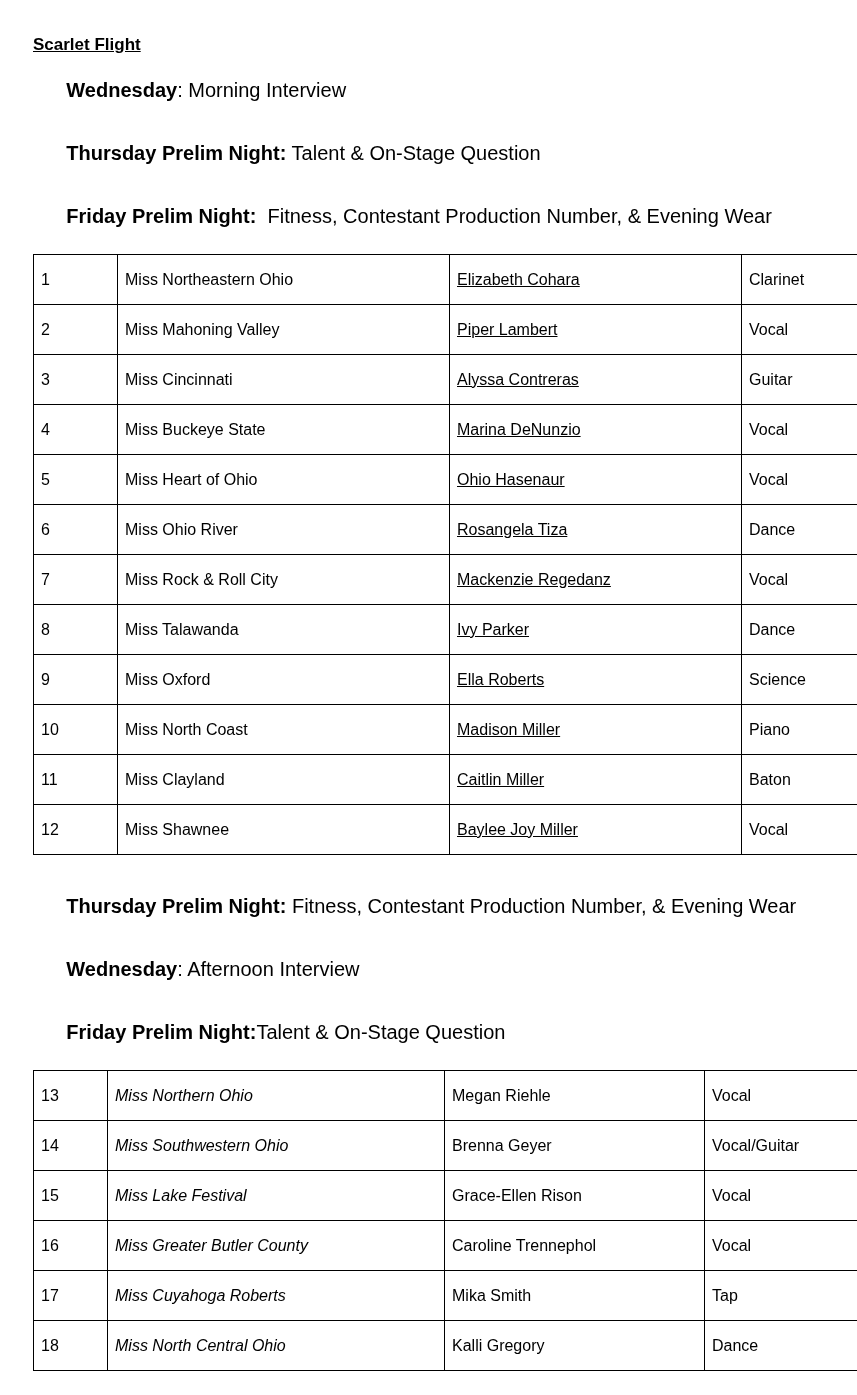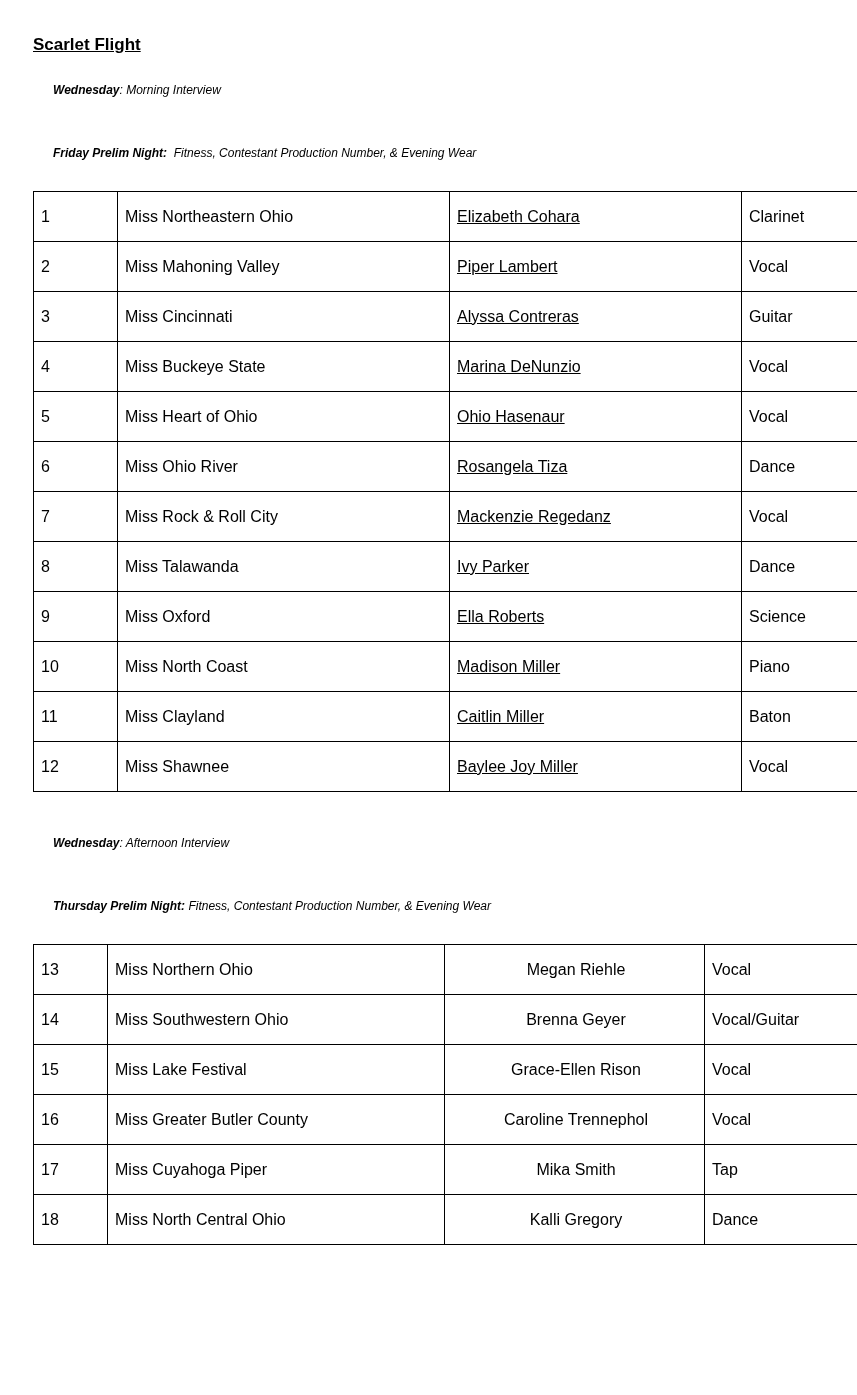--- a/index.html
+++ b/index.html
@@ -9,21 +9,21 @@
     color:#000;
     overflow:hidden;
   }
   .page { padding:34px 27px 0 33px; }
 
   .section { margin:0 0 20px 0; }
   .flight-heading {
     font-size:17px; font-weight:bold; text-decoration:underline;
     margin:0 0 4px 0; line-height:21px;
   }
-  .sched-line { font-size:12px; line-height:21px; white-space:pre-wrap;font-style:italic; }
+  .sched-line { font-size:20px; line-height:21px; white-space:pre-wrap; }
   .sched-line .b { font-weight:bold; }
 
   table.flight-table {
     border-collapse:collapse;
     width:797px;
     margin-top:6px;
     table-layout:fixed;
   }
   table.flight-table td {
     border:1px solid #000;
@@ -34,36 +34,39 @@
     overflow:hidden;
     white-space:nowrap;
   }
   
   .t1 .col-num   { width:72px;  }
   .t1 .col-title { width:320px; }
   .t1 .col-name  { width:280px;text-decoration:underline; }
   .t1 .col-talent{ width:125px; }
   
   .t2 .col-num   { width:62px;  }
-  .t2 .col-title { width:325px; }
-  .t2 .col-name  { width:248px;text-align:center; }
+  .t2 .col-title { width:325px;font-style:italic; }
+  .t2 .col-name  { width:248px; }
   .t2 .col-talent{ width:162px; }
 </style>
 </head>
 <body>
 
 <div class="page">
 
   <div class="section">
     <div class="flight-heading">Scarlet Flight</div>
 
     <div class="sched-line">
       <span class="b">Wednesday</span><span>: Morning Interview</span>
     </div>
     <div class="sched-line">
+      <span class="b">Thursday Prelim Night:</span><span> Talent &amp; On-Stage Question</span>
+    </div>
+    <div class="sched-line">
       <span class="b">Friday Prelim Night:</span><span>  Fitness, Contestant Production Number, &amp; Evening Wear</span>
     </div>
 
     <table class="flight-table t1">
       <tbody>
           <tr>
             <td class="col-num">1</td>
             <td class="col-title">Miss Northeastern Ohio</td>
             <td class="col-name">Elizabeth Cohara</td>
             <td class="col-talent">Clarinet</td>
@@ -134,24 +137,27 @@
             <td class="col-name">Baylee Joy Miller</td>
             <td class="col-talent">Vocal</td>
           </tr>
         </tbody>
     </table>
   </div>
 
   <div class="section">
 
     <div class="sched-line">
+      <span class="b">Thursday Prelim Night:</span><span> Fitness, Contestant Production Number, &amp; Evening Wear</span>
+    </div>
+    <div class="sched-line">
       <span class="b">Wednesday</span><span>: Afternoon Interview</span>
     </div>
     <div class="sched-line">
-      <span class="b">Thursday Prelim Night:</span><span> Fitness, Contestant Production Number, &amp; Evening Wear</span>
+      <span class="b">Friday Prelim Night:</span><span>Talent &amp; On-Stage Question</span>
     </div>
 
     <table class="flight-table t2">
       <tbody>
           <tr>
             <td class="col-num">13</td>
             <td class="col-title">Miss Northern Ohio</td>
             <td class="col-name">Megan Riehle</td>
             <td class="col-talent">Vocal</td>
           </tr>
@@ -168,21 +174,21 @@
             <td class="col-talent">Vocal</td>
           </tr>
           <tr>
             <td class="col-num">16</td>
             <td class="col-title">Miss Greater Butler County</td>
             <td class="col-name">Caroline Trennephol</td>
             <td class="col-talent">Vocal</td>
           </tr>
           <tr>
             <td class="col-num">17</td>
-            <td class="col-title">Miss Cuyahoga Piper</td>
+            <td class="col-title">Miss Cuyahoga Roberts</td>
             <td class="col-name">Mika Smith</td>
             <td class="col-talent">Tap</td>
           </tr>
           <tr>
             <td class="col-num">18</td>
             <td class="col-title">Miss North Central Ohio</td>
             <td class="col-name">Kalli Gregory</td>
             <td class="col-talent">Dance</td>
           </tr>
         </tbody>

